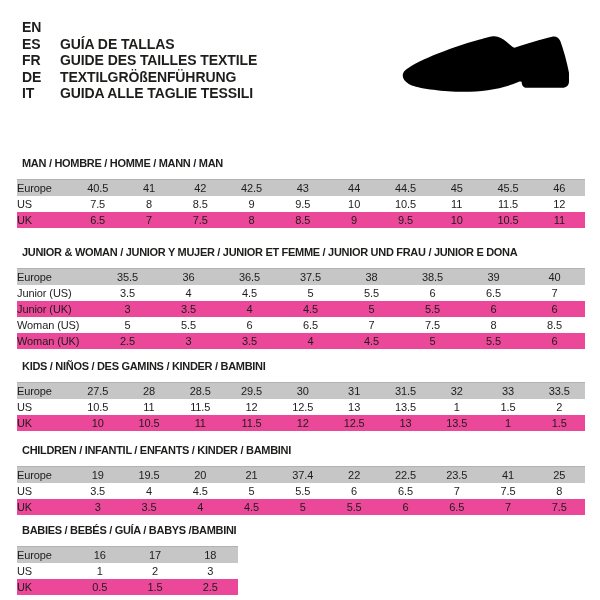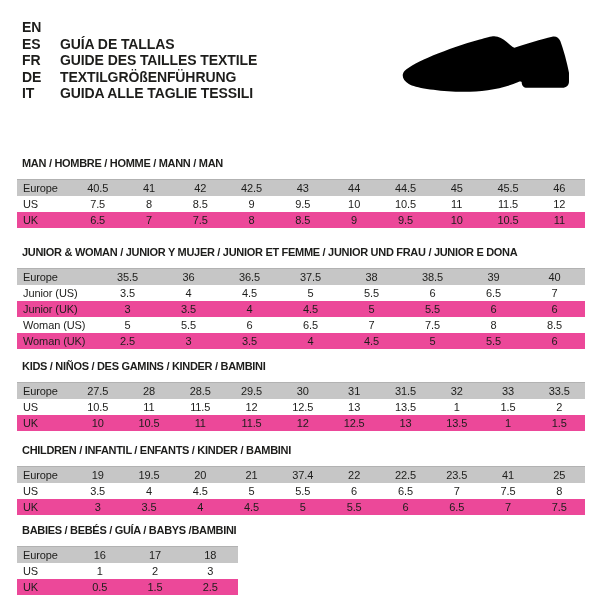--- a/index.html
+++ b/index.html
@@ -42,21 +42,21 @@
     line-height: 13px; white-space: nowrap;
   }
   table.size-table {
     margin-left: 17px; margin-top: 9px;
     border-collapse: collapse; table-layout: fixed;
     width: 568px;
     font-size: 11px;
   }
   .section.cols-3 table.size-table { width: 221px; }
   td { height: 16px; padding: 0; text-align: center; vertical-align: middle; line-height: 16px; }
-  td.label { text-align: left; padding-left: 6px; }
+  td.label { text-align: left; }
   col.label-col { width: 55px; }
   .section.rows-5 col.label-col { width: 80px; }
   tbody tr:first-child { background: #c6c6c6; border-top: 1px solid #b2b2b2; }
   tbody tr:nth-child(2n+3) { background: #ec4899; }
 </style>
 </head>
 <body>
 
 <div class="page">
 

